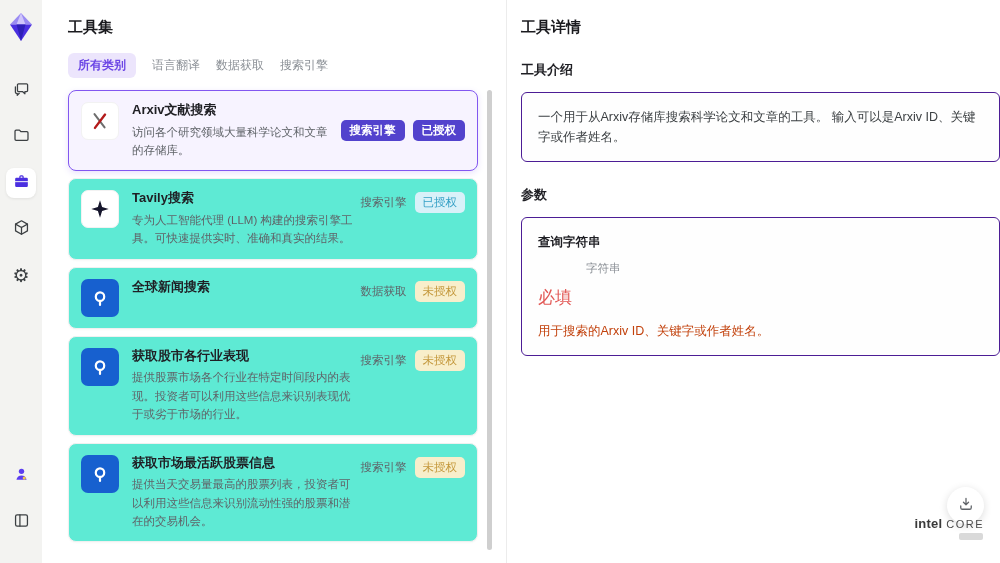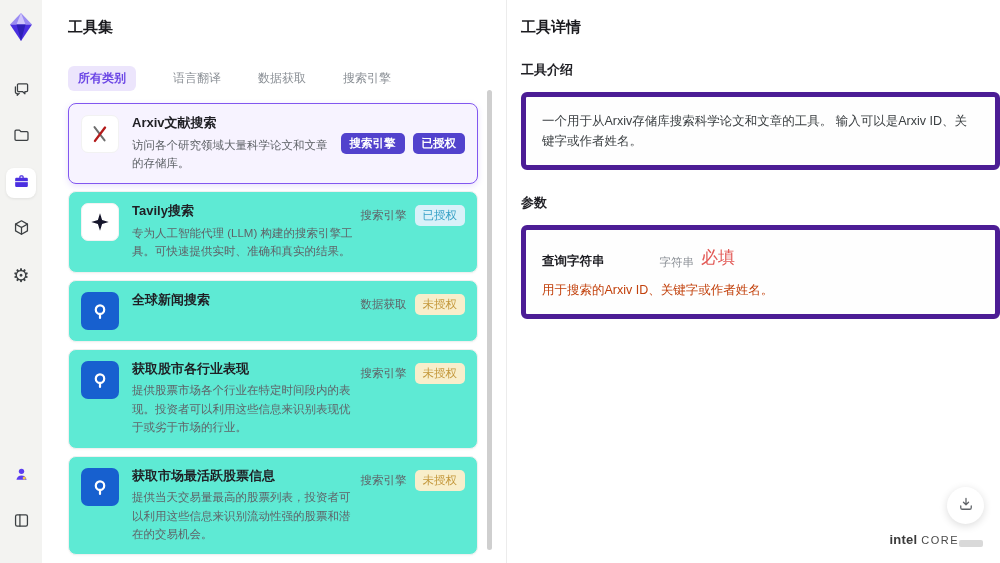--- a/index.html
+++ b/index.html
@@ -14,21 +14,21 @@
   .rail-item svg { width:19px; height:19px; stroke:#3c4043; stroke-width:1.6; fill:none; stroke-linecap:round; stroke-linejoin:round; }
   .rail-item.active { background:#fff; box-shadow:0 1px 3px rgba(0,0,0,.08); }
   .rail-item.active svg { stroke:none; }
   .rail-spacer { flex:1; }
   .rail-bottom { display:flex; flex-direction:column; align-items:center; margin-bottom:10px; }
   .gear-glyph { font-size:19px; color:#3c4043; line-height:1; }
 
   
   .list-pane { width:464px; flex-shrink:0; padding:18px 0 0 26px; position:relative; overflow:hidden; }
   .pane-title { font-size:15px; font-weight:bold; color:#1b1b1f; }
-  .tabs { display:flex; align-items:flex-end; gap:37px; margin-top:29px; }
+  .tabs { display:flex; align-items:flex-end; gap:16px; margin-top:16px; }
   .tab { font-size:12px; color:#8b9096; cursor:pointer; padding:4px 0; white-space:nowrap; }
   .tab.active { color:#6b46e5; background:#ece5fc; padding:4px 10px; border-radius:6px; font-weight:bold; }
 
   .cards { margin-top:12px; width:410px; display:flex; flex-direction:column; gap:7px; }
   .card { display:flex; align-items:flex-start; background:#5eead4; border:1px solid #f0f0f0; border-radius:8px; padding:11px 12px; box-shadow:0 1px 2px rgba(0,0,0,.03); cursor:pointer; }
   .card.selected { border:1.5px solid #8257f0; background:#f7f3ff; box-shadow:0 2px 6px rgba(130,87,240,.18); }
   .card-icon { width:38px; height:38px; border-radius:7px; flex-shrink:0; margin-right:13px; display:flex; align-items:center; justify-content:center; overflow:hidden; }
   .card-icon.white { background:#fff; border:1px solid #f2f2f2; }
   .card-icon.blue { background:#1760cf; }
   .card-body { flex:1; min-width:0; padding-right:6px; }
@@ -41,31 +41,31 @@
   .tag-plain { color:#5f6368; }
   .tag-blue { background:#d9f1f9; color:#35a0c6; padding:3px 8px; }
   .tag-yellow { background:#f8eecb; color:#c4983c; padding:3px 8px; }
 
   .scrollbar-thumb { position:absolute; left:487px; top:90px; width:5px; height:460px; background:#cfcfcf; border-radius:3px; }
 
   
   .detail-pane { flex:1; border-left:1px solid #ececec; padding:18px 0 0 14px; }
   .detail-title { font-size:15px; font-weight:bold; color:#1b1b1f; }
   .section-h { font-size:13px; font-weight:bold; color:#1f1f24; margin-top:24px; }
-  .info-box { margin-top:13px; border:5px solid #4c1d95; background:#fefefe; border-radius:6px; padding:14px 16px; font-size:12.5px; color:#3c4043; line-height:1.6; }
-  .param-head { display:flex; align-items:flex-end; gap:7px; }
+  .info-box { margin-top:13px; border:1px solid #4c1d95; background:#fefefe; border-radius:6px; padding:14px 16px; font-size:12.5px; color:#3c4043; line-height:1.6; }
+  .param-head { display:flex; align-items:flex-start; gap:7px;flex-direction:column; }
   .param-name { font-size:12.5px; font-weight:bold; color:#1f1f24; }
   .param-type { font-size:11.5px; color:#8b9096;margin-left:48px; }
   .param-required { font-size:17px; color:#e25855; }
   .param-desc { font-size:12.5px; color:#c2410c; margin-top:9px; }
 
   
   .download-fab { position:absolute; right:16px; bottom:39px; width:37px; height:37px; border-radius:50%; background:#fff; box-shadow:0 2px 8px rgba(0,0,0,.14); display:flex; align-items:center; justify-content:center; cursor:pointer; }
   .download-fab svg { width:18px; height:18px; stroke:#5f6368; stroke-width:1.7; fill:none; stroke-linecap:round; stroke-linejoin:round; }
-  .intel-brand { position:absolute; right:16px; bottom:16px; display:flex; flex-direction:row; align-items:flex-end;justify-content:center; }
+  .intel-brand { position:absolute; right:16px; bottom:23px; display:flex; flex-direction:column; align-items:flex-end;justify-content:center; }
   .intel-row { display:flex; align-items:baseline; gap:4px; }
   .intel-word { font-size:13px; font-weight:bold; color:#3a3a3a; letter-spacing:.2px; }
   .core-word { font-size:11px; color:#4a4a4a; letter-spacing:1.5px; }
   .intel-badge { width:24px; height:7px; background:#d9d9d9; border-radius:2px; margin-top:2px; margin-right:1px; }
 </style>
 </head>
 <body>
 
 <div class="app">
 

